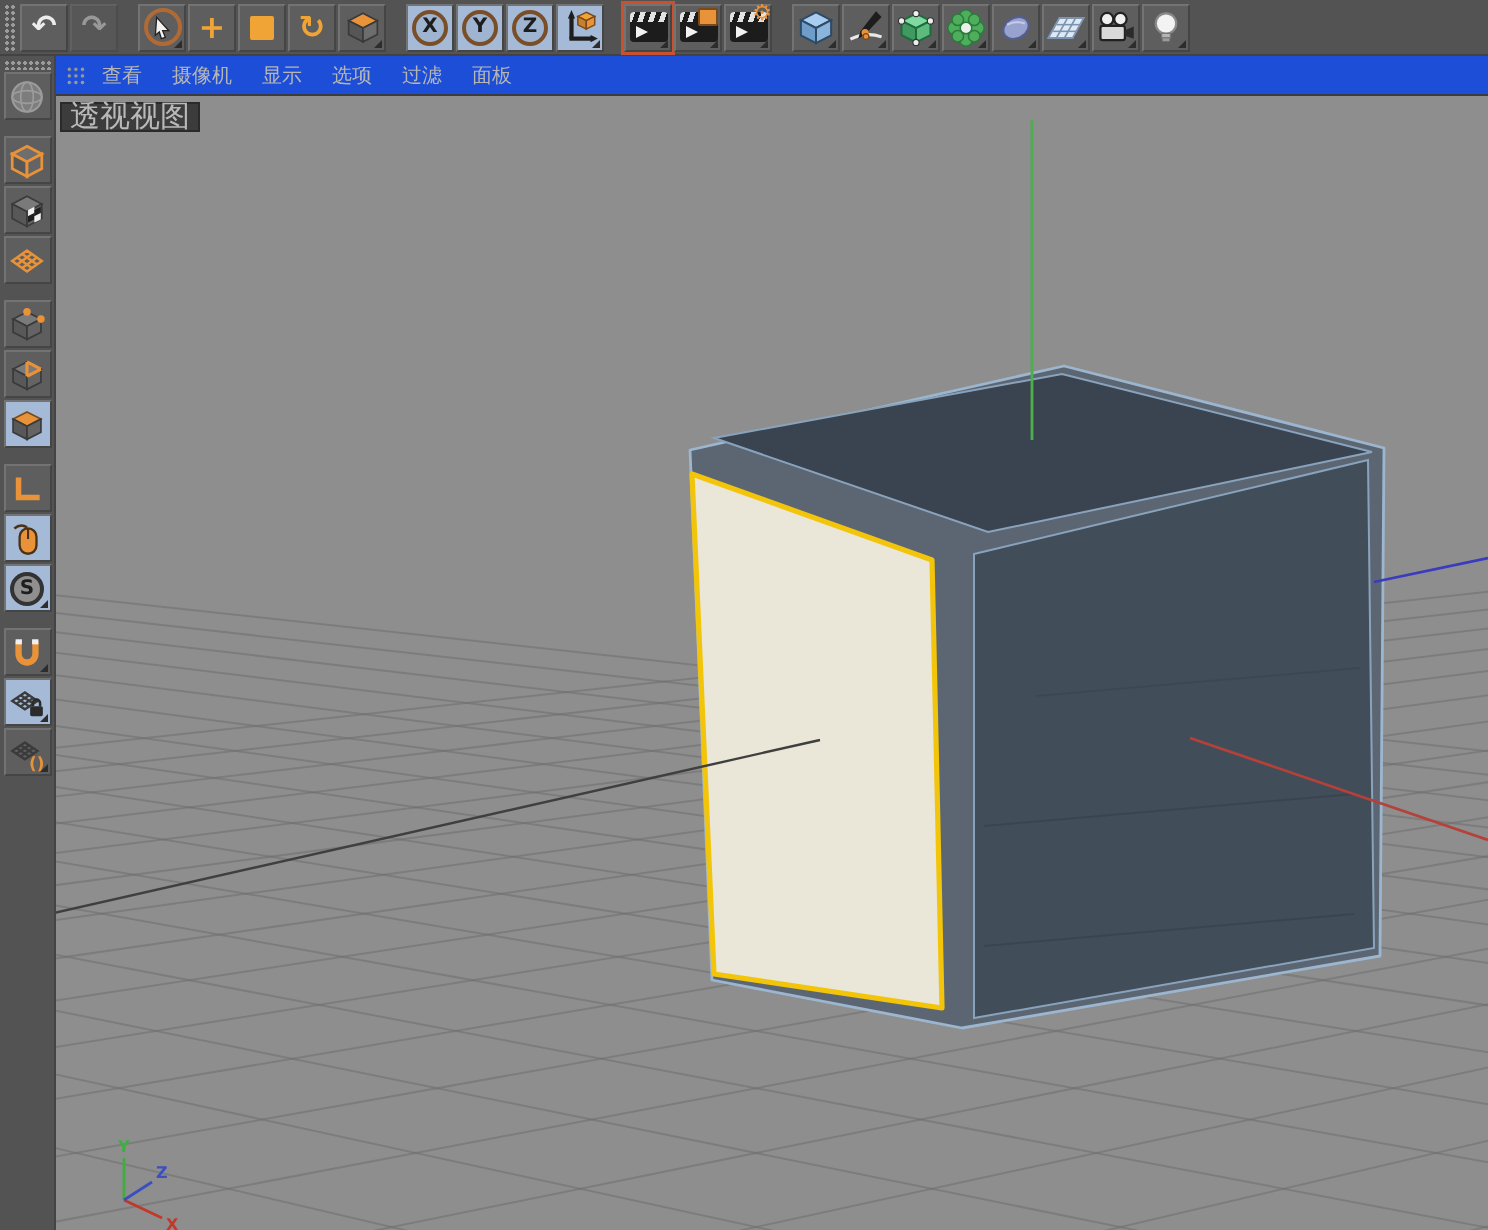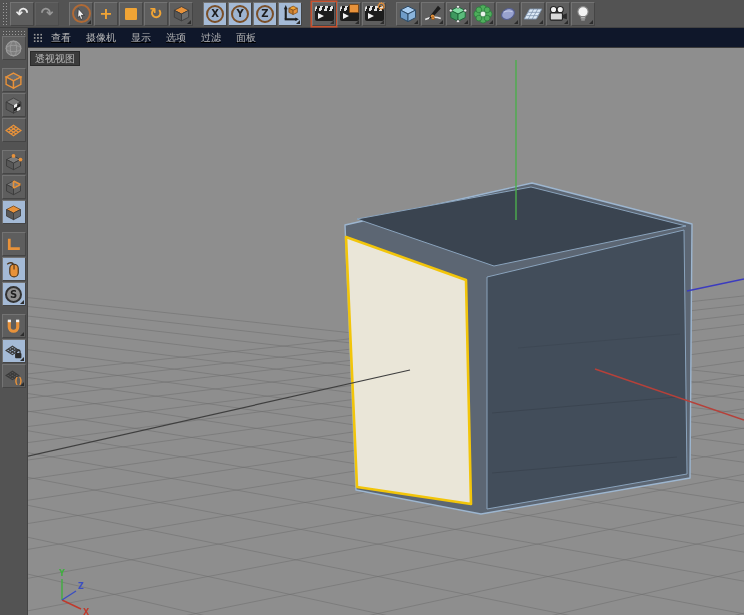--- a/index.html
+++ b/index.html
@@ -48,32 +48,32 @@
       display:flex;align-items:center;justify-content:center;margin-bottom:1px;position:relative;flex:none;}
   .sb.blue{background:#a4bad6;}
   .sb .sub{position:absolute;right:1px;bottom:1px;width:0;height:0;
            border-left:4px solid transparent;border-bottom:4px solid #2c2c2c;}
   .sgap{height:7px;flex:none;}
   .snapcirc{width:17px;height:17px;border-radius:50%;background:#8f8f8f;border:2px solid #333;
             box-sizing:border-box;display:flex;align-items:center;justify-content:center;
             font-weight:bold;font-size:10px;color:#1e1e1e;}
 
   
-  .vmenu{position:absolute;left:28px;top:28px;right:0;height:20px;background:#0f172a;
+  .vmenu{position:absolute;left:28px;top:28px;right:0;height:20px;background:#1d4ed8;
          display:flex;align-items:center;padding-left:5px;box-sizing:border-box;
-         border-bottom:1px solid #3b3b3b;text-decoration:underline;}
+         border-bottom:1px solid #3b3b3b;}
   .vmenu .mhandle{width:10px;height:10px;margin-right:8px;
           background-image:radial-gradient(#9a9a9a 0.8px,transparent 1px);background-size:3.3px 3.3px;}
   .mitem{font-size:10px;color:#b6b6b6;margin-right:15px;cursor:default;}
 
   
   .canvas{position:absolute;left:28px;top:48px;right:0;bottom:0;background:#8e8e8e;overflow:hidden;}
   .canvas svg{position:absolute;left:0;top:0;}
   .vlabel{position:absolute;left:2px;top:3px;background:#3c3c3c;border:1px solid #2a2a2a;
-          color:#b9b9b9;font-size:10px;padding:1px 4px;line-height:11px;}
+          color:#b9b9b9;font-size:15px;padding:1px 4px;line-height:11px;}
 </style>
 </head>
 <body>
 
 <div id="app">
 
   <div class="toolbar">
     <div class="drag-v"></div>
 
     <div class="tb">

